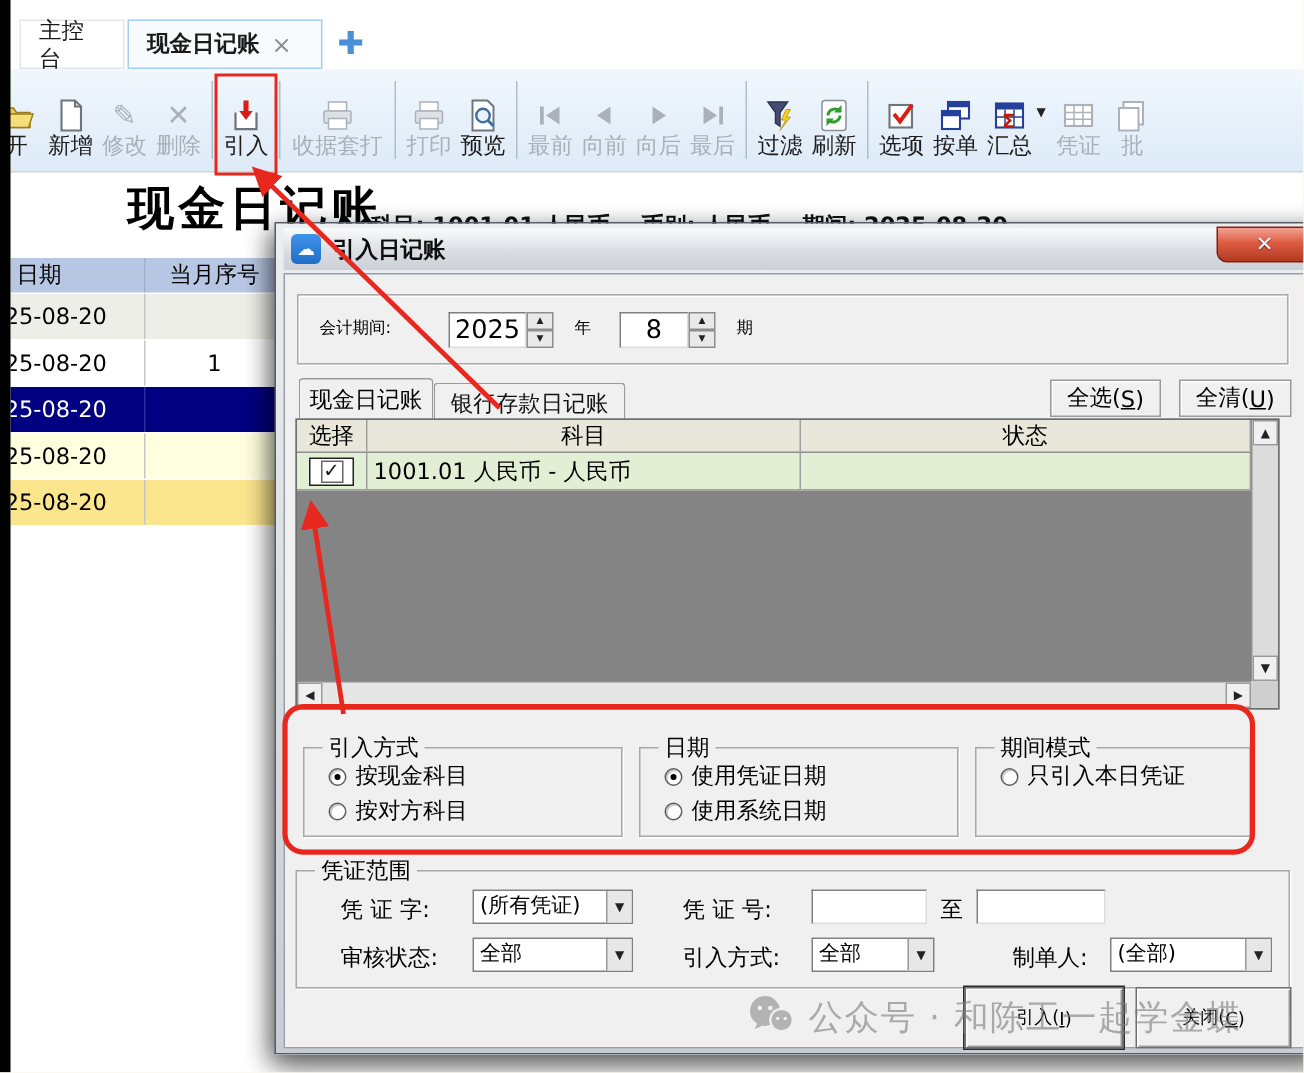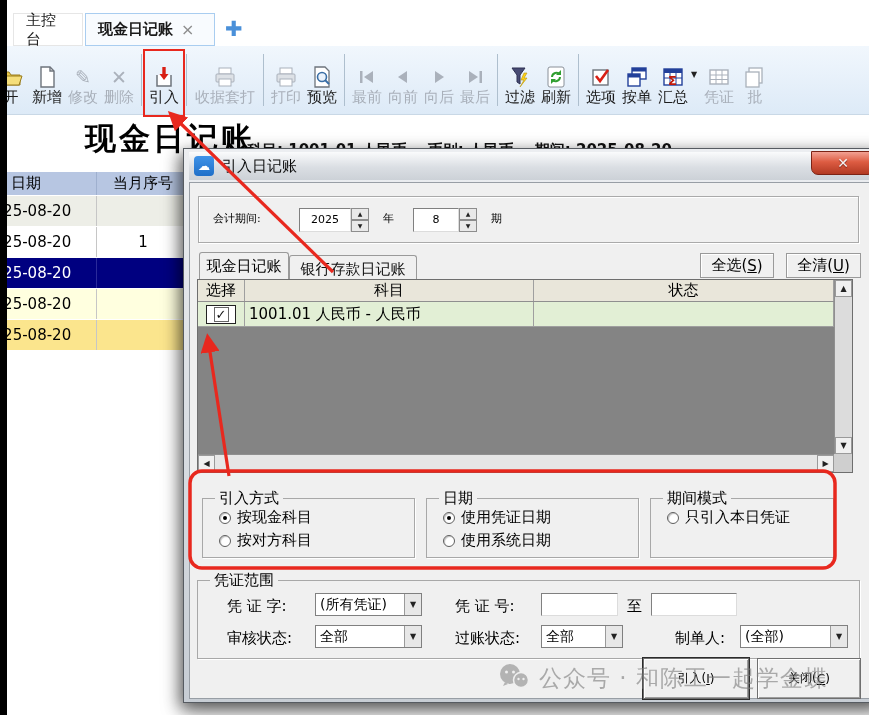--- a/index.html
+++ b/index.html
@@ -48,33 +48,33 @@
   .datecell span { white-space:nowrap; text-indent:-27px; display:block; }
 
   
   .dialog { position:absolute; left:183px; top:148px; width:700px; height:555px;
             background:linear-gradient(#eceef1,#c7cdd4); border:1px solid #565b61;
             box-shadow:-3px 5px 14px rgba(0,0,0,.45), 0 8px 20px rgba(0,0,0,.4); z-index:5; }
   .dlg-title { position:absolute; left:5px; top:3px; width:690px; height:28px; display:flex; align-items:center; gap:8px; padding-left:5px;
                background:linear-gradient(#fafbfc,#dadee3 55%,#ccd1d7); }
   .dlg-ico { width:20px; height:20px; border-radius:4px; background:linear-gradient(#3f93e8,#1f6fc8); color:#fff; font-size:12px;
              display:flex; align-items:center; justify-content:center; }
-  .dlg-title-text { font-size:15px; color:#0c0c0c; }
+  .dlg-title-text { font-size:15px; color:#0c0c0c;font-weight:bold; }
   .dlg-close { position:absolute; left:627px; top:2px; width:64px; height:24px; border-radius:0 0 7px 7px;
                background:linear-gradient(#f2a193,#dd5c42 45%,#b23a23); border:1px solid #7c2315;
                color:#f3f3f5; font-size:14px; font-weight:bold; text-align:center; line-height:22px; text-shadow:0 1px 1px #7a1f12; }
   .dlg-body { position:absolute; left:5px; top:33px; width:690px; height:517px; background:#f0f0f0; border:1px solid #989ea5; }
 
   .etched { border:1px solid #aaa; box-shadow:1px 1px 0 #fff, inset 1px 1px 0 #fff; }
   .sunken { background:#fff; border:1px solid #808080; border-bottom-color:#dcdcdc; border-right-color:#dcdcdc; }
   .lbl { font-size:11px; color:#000; white-space:nowrap; }
 
   .period-box { position:absolute; left:8px; top:13px; width:661px; height:47px; }
   .pb-label { position:absolute; left:14px; top:14px; }
-  .field { position:absolute; top:11px; height:24px; font-size:11px; text-align:center; line-height:22px; }
+  .field { position:absolute; top:11px; height:24px; font-size:17px; text-align:center; line-height:22px; }
   .spin { position:absolute; top:11px; width:18px; height:24px; display:flex; flex-direction:column; }
   .spin span { flex:1; background:#e9e9e9; border:1px solid #8d8d8d; font-size:6px; line-height:9px; text-align:center; color:#222; }
   .unit { position:absolute; top:14px; }
 
   .dtab { position:absolute; top:69px; height:27px; display:flex; align-items:center; justify-content:center; font-size:15px;
           border:1px solid #9a9a9a; border-bottom:none; border-radius:3px 3px 0 0; background:#f0f0f0; }
   .dtab.t1 { left:9px; width:90px; }
   .dtab.t2 { left:99px; width:128px; top:72px; height:28px; color:#111; }
   .flatbtn { position:absolute; top:70px; height:25px; display:flex; align-items:center; justify-content:center; font-size:15px;
              background:#f0f0f0; border:1px solid #9a9a9a; box-shadow:inset 1px 1px 0 #fff; }
@@ -509,21 +509,21 @@
         <span class="rlbl" style="left:257px;top:16px">凭 证 号:</span>
         <div class="tinput sunken" style="left:343px;top:12px;width:77px"></div>
         <span class="rlbl" style="left:429px;top:16px">至</span>
         <div class="tinput sunken" style="left:453px;top:12px;width:86px"></div>
 
         <span class="rlbl" style="left:29px;top:48px">审核状态:</span>
         <div class="combo" style="left:117px;top:44px;width:107px">
           <span class="cval">全部</span>
           <span class="cbtn">▼</span>
         </div>
-        <span class="rlbl" style="left:257px;top:48px">过账状态:</span>
+        <span class="rlbl" style="left:257px;top:48px">引入方式:</span>
         <div class="combo" style="left:343px;top:44px;width:82px">
           <span class="cval">全部</span>
           <span class="cbtn">▼</span>
         </div>
         <span class="rlbl" style="left:477px;top:48px">制单人:</span>
         <div class="combo" style="left:542px;top:44px;width:108px">
           <span class="cval">(全部)</span>
           <span class="cbtn">▼</span>
         </div>
       </div>

